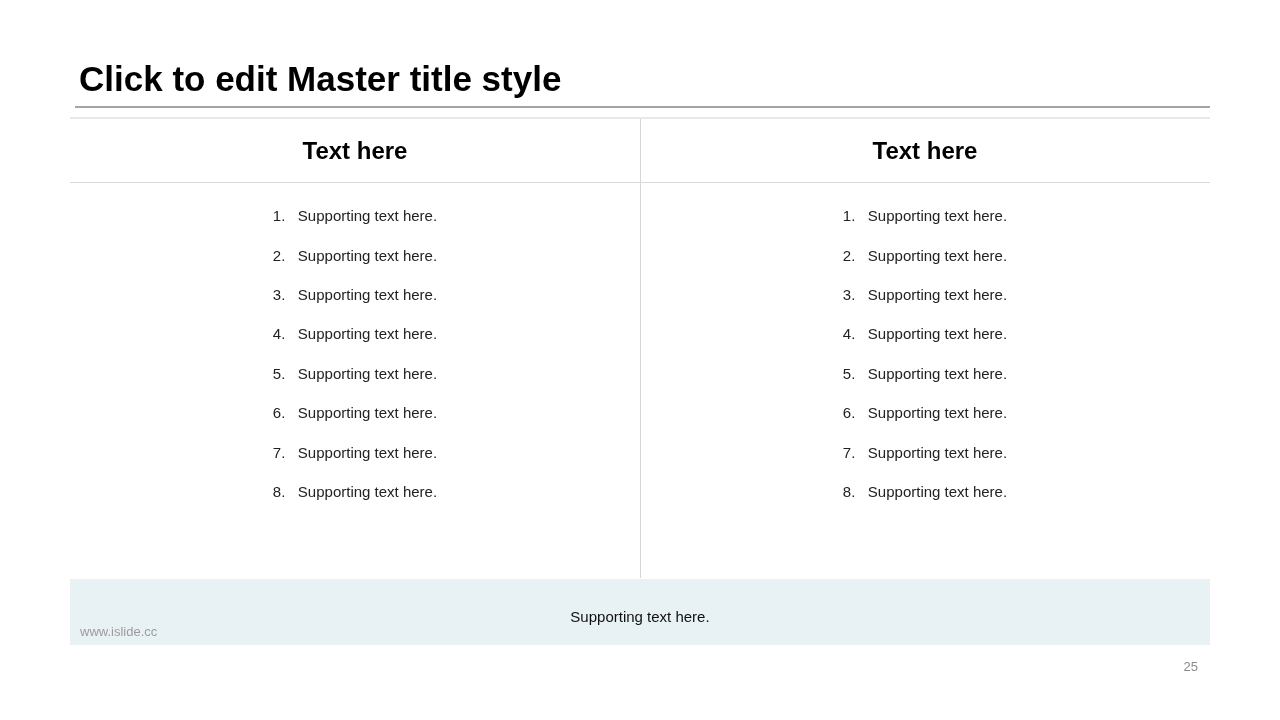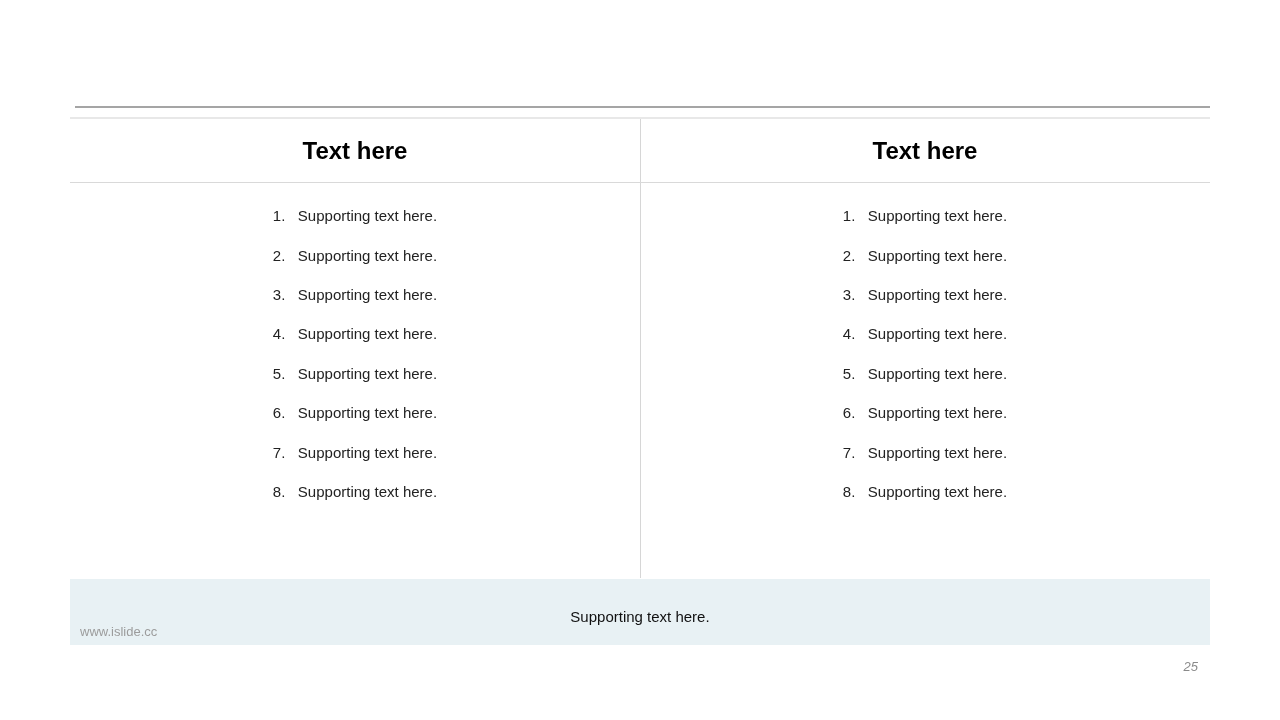--- a/index.html
+++ b/index.html
@@ -108,28 +108,28 @@
     top: 624px;
     font-size: 13px;
     color: #9c9c9c;
   }
   .page-number {
     position: absolute;
     right: 82px;
     top: 659px;
     font-size: 13px;
     color: #8a8a8a;
-    font-style: italic;
   }
 </style>
 </head>
 <body>
 
 <div class="slide">
 
+  <div class="slide-title">Click to edit Master title style</div>
   <div class="rule-dark"></div>
   <div class="rule-light"></div>
 
   <div class="column left">
     <div class="column-header">Text here</div>
     <div class="list">
       <div class="list-item">
         <span class="item-num">1.</span>
         <span class="item-text">Supporting text here.</span>
       </div>

